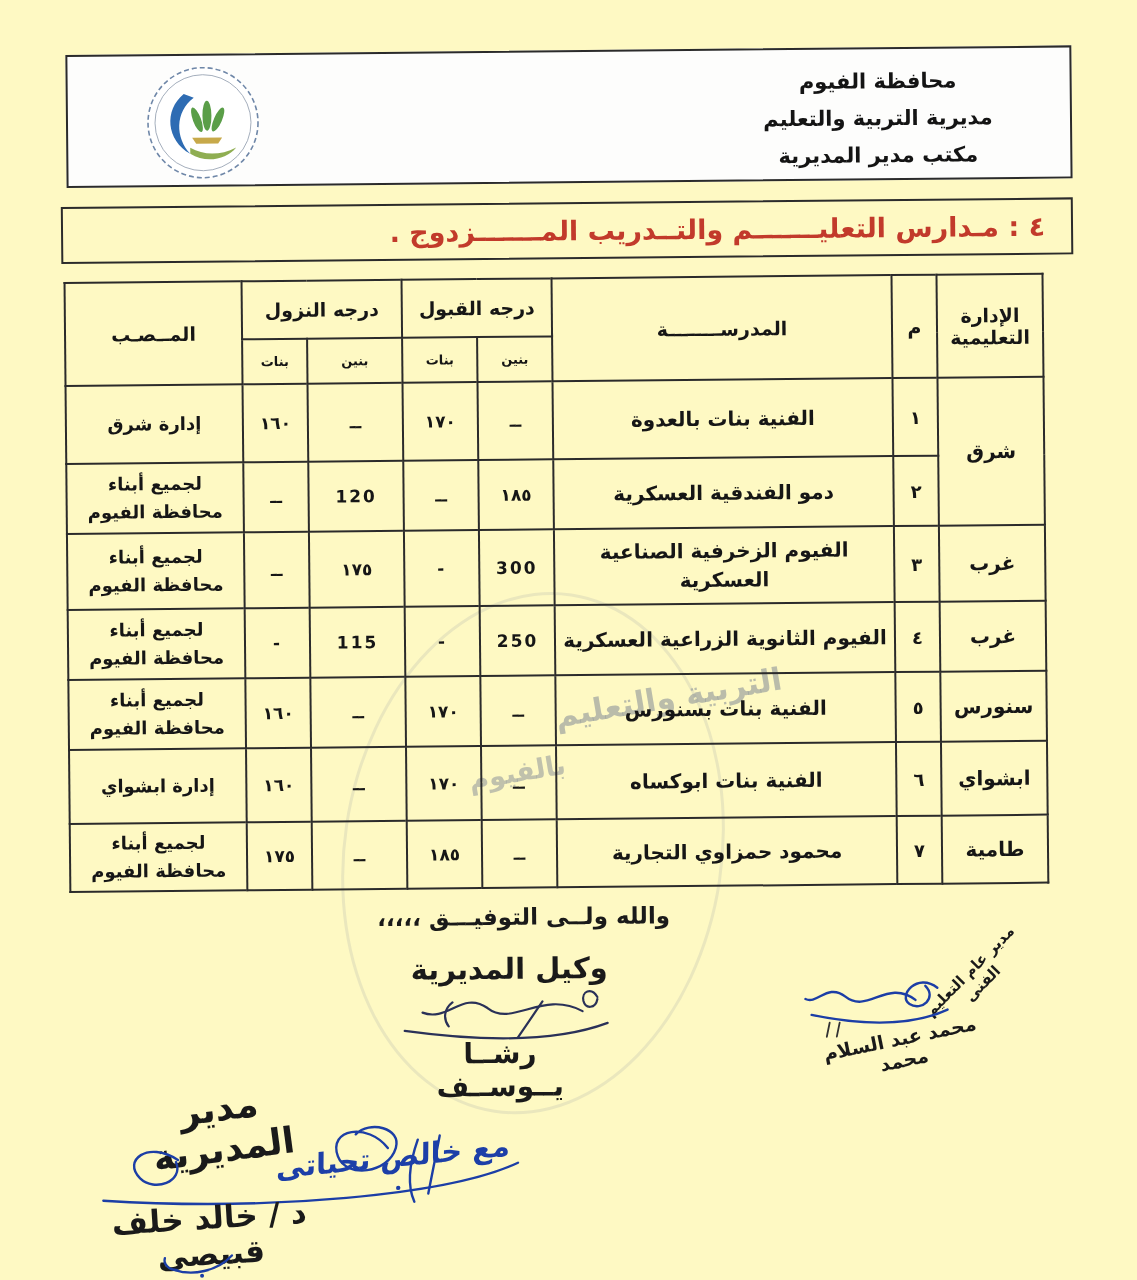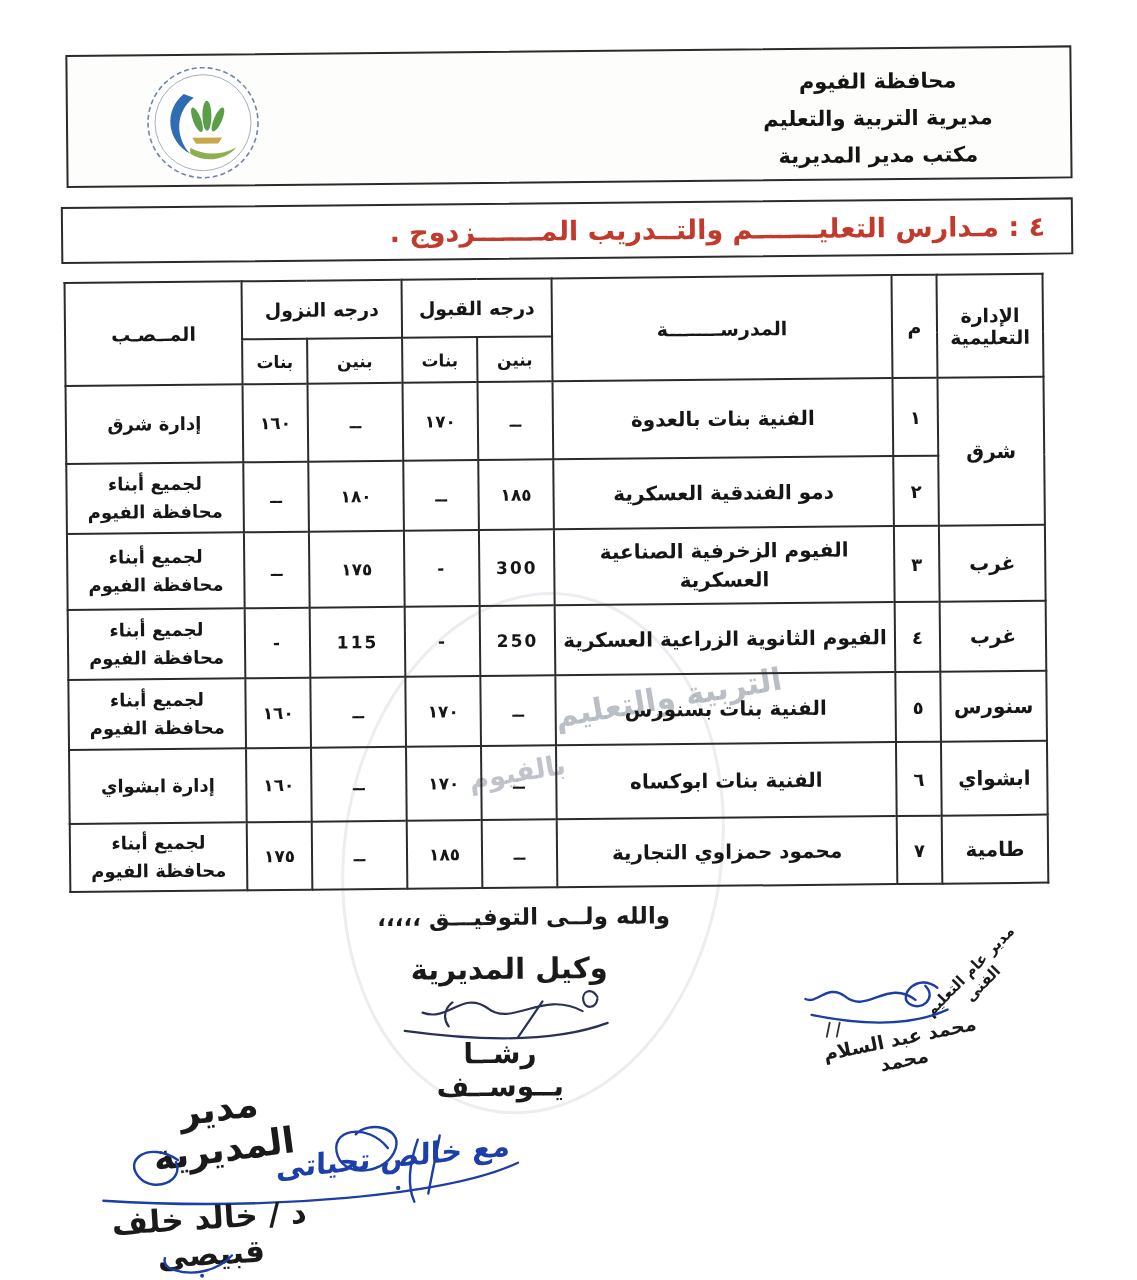--- a/index.html
+++ b/index.html
@@ -1,18 +1,18 @@
 <!DOCTYPE html>
 <html lang="ar"><head>
 <meta charset="utf-8">
 <style>
   * { margin:0; padding:0; box-sizing:border-box; }
   html,body { width:1137px; height:1280px; }
   body { background:#ededeb; font-family:"DejaVu Sans", sans-serif; }
-  .page { position:relative; width:1137px; height:1280px; background:#ffffff; overflow:hidden; color:#1a1a1a; }
+  .page { position:relative; width:1137px; height:1280px; background:#fef9c3; overflow:hidden; color:#1a1a1a; }
   .doc { position:absolute; inset:0; transform:rotate(-0.55deg); transform-origin:52% 42%; }
 
   
   .header-box { position:absolute; left:70px; top:50px; width:1006px; height:133px; border:2px solid #2b2b2b; background:#fdfdfc; }
   .org-block { position:absolute; right:42px; top:14px; width:300px; direction:rtl; text-align:center; }
   .org-line { font-weight:bold; font-size:21px; line-height:37px; color:#141414; }
   .logo-wrap { position:absolute; left:76px; top:8px; width:118px; height:118px; }
 
   
   .title-box { position:absolute; left:64px; top:202px; width:1012px; height:57px; border:2px solid #2b2b2b; direction:rtl; display:flex; align-items:center; padding-right:26px; background:transparent; }
@@ -20,21 +20,21 @@
 
   
   .wm-ellipse { position:absolute; left:340px; top:590px; width:380px; height:525px; border:3px solid rgba(115,130,155,.14); border-radius:50%; transform:rotate(9deg); z-index:0; }
   .wm-text1 { position:absolute; left:552px; top:680px; font-size:31px; font-weight:bold; color:rgba(130,138,150,.55); transform:rotate(-9deg); z-index:0; }
   .wm-text2 { position:absolute; left:466px; top:756px; font-size:27px; font-weight:bold; color:rgba(130,138,150,.5); transform:rotate(-9deg); z-index:0; }
 
   
   table.main { position:absolute; left:66px; top:277px; width:978px; border-collapse:collapse; direction:rtl; z-index:1; table-layout:fixed; }
   table.main th, table.main td { border:2px solid #2b2b2b; font-weight:bold; text-align:center; vertical-align:middle; padding:2px 4px; color:#161616; background:transparent; }
   th.top-h { font-size:19px; }
-  th.sub-h { font-size:17px; }
+  th.sub-h { font-size:13px; }
   td.admin-cell { font-size:20px; }
   td.num-cell { font-size:18px; }
   td.school-cell { font-size:20px; line-height:1.45; }
   td.val-cell { font-size:17px; letter-spacing:2px; }
   td.dest-cell { font-size:18px; line-height:1.55; }
 
   
   .closing { position:absolute; left:360px; top:903px; width:320px; text-align:center; direction:rtl; font-weight:bold; font-size:23px; z-index:2; }
   .deputy-title { position:absolute; left:395px; top:951px; width:220px; text-align:center; direction:rtl; font-weight:bold; font-size:29px; z-index:2; }
   .deputy-sig { position:absolute; left:388px; top:983px; z-index:2; }
@@ -124,21 +124,21 @@
           <td class="val-cell">١٧٠</td>
           <td class="val-cell">ــ</td>
           <td class="val-cell">١٦٠</td>
           <td class="dest-cell">إدارة شرق</td>
         </tr>
         <tr style="height:70px">
           <td class="num-cell">٢</td>
           <td class="school-cell">دمو الفندقية العسكرية</td>
           <td class="val-cell">١٨٥</td>
           <td class="val-cell">ــ</td>
-          <td class="val-cell">١٨٠</td>
+          <td class="val-cell">120</td>
           <td class="val-cell">ــ</td>
           <td class="dest-cell">لجميع أبناء محافظة الفيوم</td>
         </tr>
         <tr style="height:76px">
           <td class="admin-cell">غرب</td>
           <td class="num-cell">٣</td>
           <td class="school-cell">الفيوم الزخرفية الصناعية العسكرية</td>
           <td class="val-cell">300</td>
           <td class="val-cell">-</td>
           <td class="val-cell">١٧٥</td>

